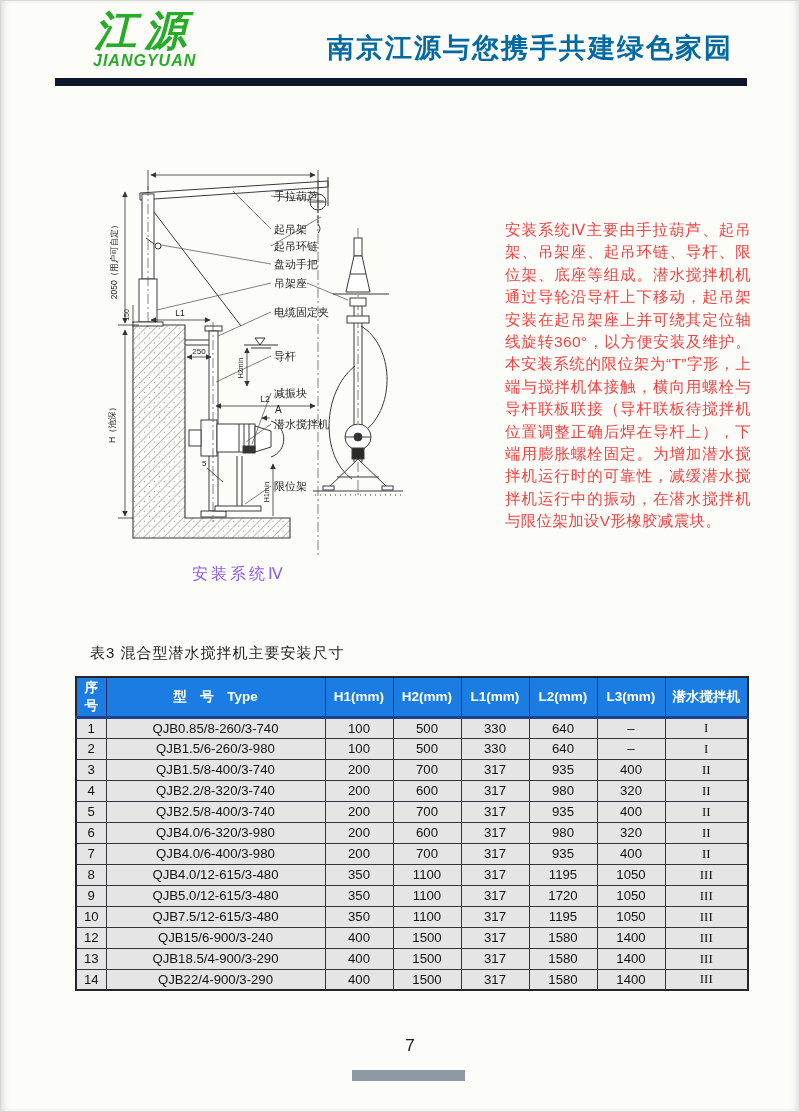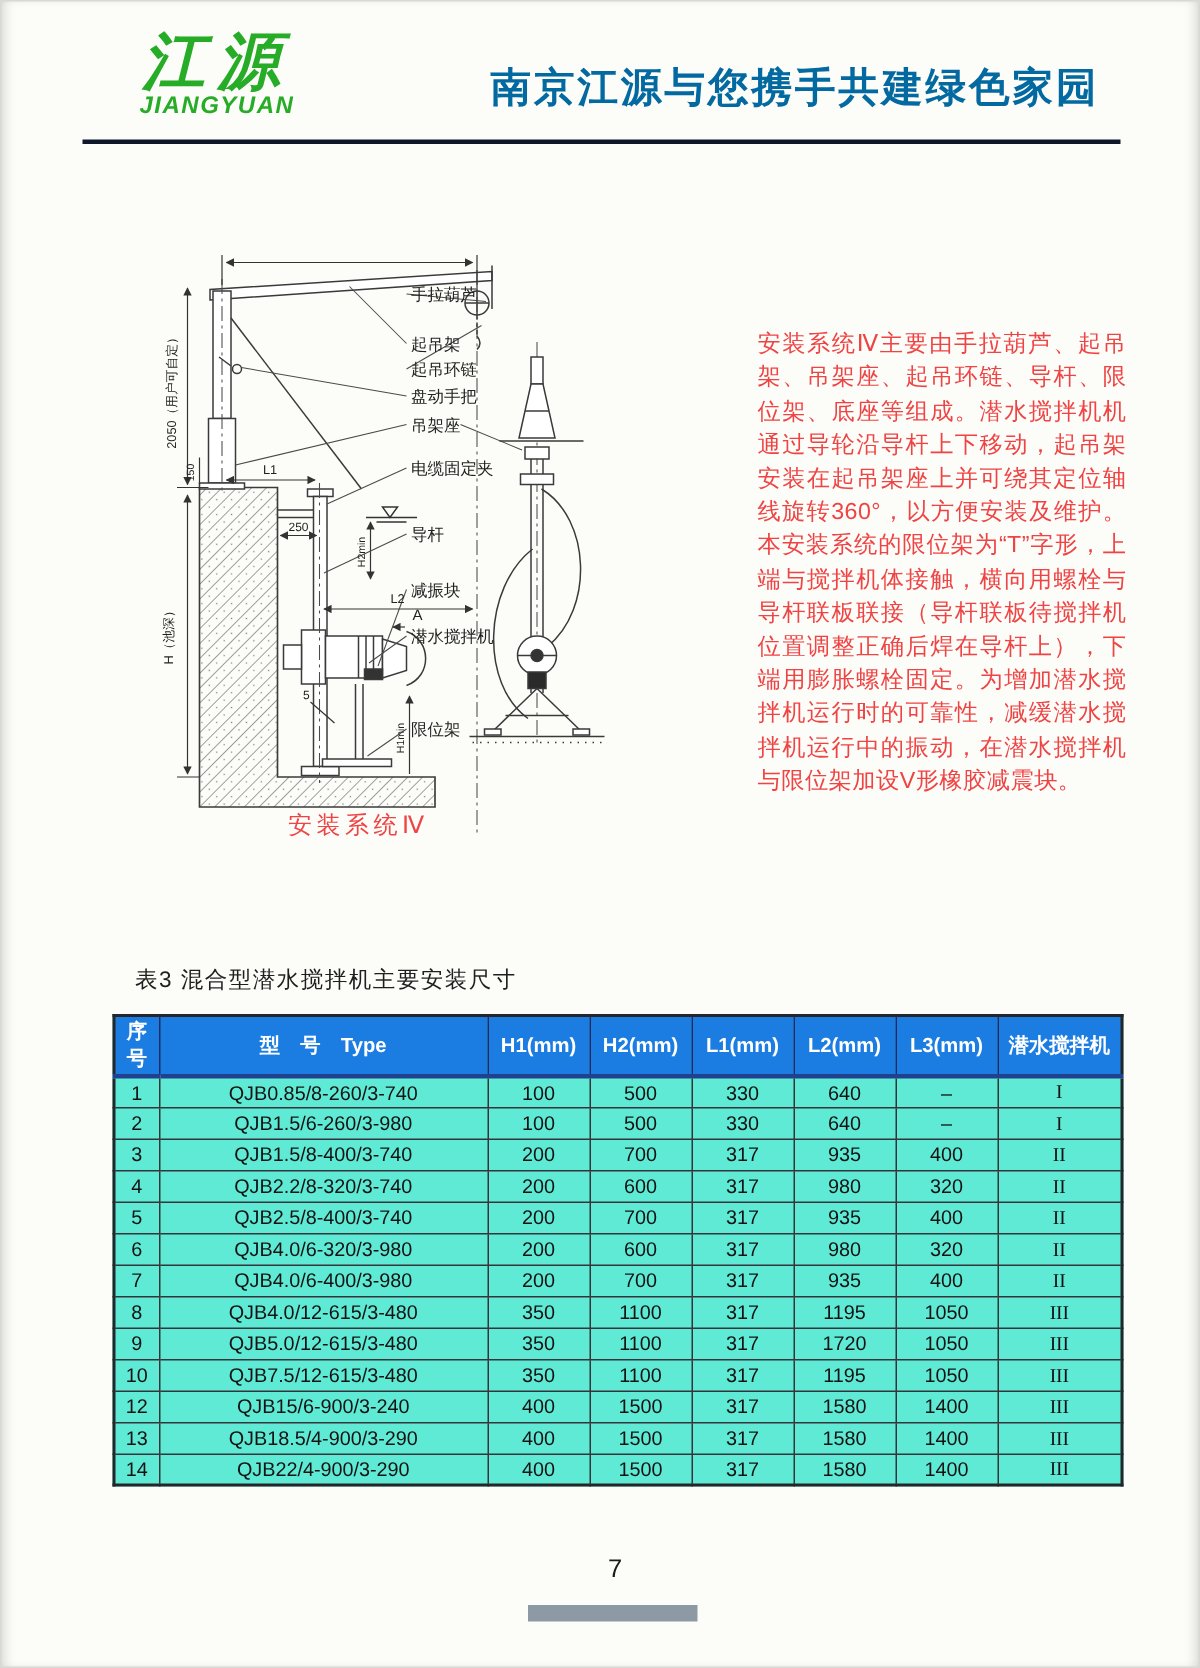--- a/index.html
+++ b/index.html
@@ -5,47 +5,47 @@
   * { margin:0; padding:0; box-sizing:border-box; }
   html,body { width:800px; height:1112px; }
   body { background:#e8e8e5; font-family:"Liberation Sans", sans-serif; }
   .page {
     position:relative; width:800px; height:1112px;
     background:#fcfcf9; overflow:hidden;
     box-shadow:inset 0 0 0 1px #d8d8d4, inset 6px 0 10px -6px #bbb, inset -6px 0 10px -6px #bbb;
   }
 
   
-  .header { position:absolute; left:55px; top:12px; width:692px; height:84px;
-            border-bottom:3px solid #0f172a; }
+  .header { position:absolute; left:55px; top:2px; width:692px; height:84px;
+            border-bottom:8px solid #0f172a; }
   .logo { position:absolute; left:38px; top:6px; text-align:center; color:#27ac27; }
   .logo-cn { font-family:"DejaVu Serif", serif; font-style:italic; font-weight:bold;
              font-size:42px; line-height:1.1; letter-spacing:8px; }
   .logo-en { font-family:Liberation Sans, sans-serif; font-style:italic; font-weight:bold;
              font-size:16px; letter-spacing:1px; margin-top:-2px; }
   .slogan { position:absolute; left:272px; top:28px; white-space:nowrap;
             font-family:"DejaVu Serif", serif; font-weight:bold;
             font-size:27px; letter-spacing:2px; color:#0369a1; }
 
   
   .diagram { position:absolute; left:95px; top:150px; width:400px; height:435px; }
   .diagram svg { width:100%; height:100%; }
   .diagram text { font-family:"Liberation Sans", sans-serif; fill:#222; }
-  .diagram-caption { position:absolute; left:192px; top:540px; font-size:16px;
-                     letter-spacing:3px; color:#ef4444;text-align:right; }
+  .diagram-caption { position:absolute; left:192px; top:564px; font-size:16px;
+                     letter-spacing:3px; color:#8b5cf6;text-align:right; }
   .description { position:absolute; left:505px; top:219px; width:246px;
                  font-size:15.5px; line-height:22.4px; letter-spacing:0.3px;
                  text-align:justify; color:#ef4444; }
 
   
   .table-title { position:absolute; left:90px; top:644px;
                  font-size:15px; font-weight:normal; color:#1f1f1f; letter-spacing:1px; }
   table.spec { position:absolute; left:75px; top:676px; width:672px;
                border-collapse:collapse; table-layout:fixed;
-               border:2px solid #26262a; background:#5eead4; }
+               border:2px solid #26262a; background:#e5e5e5; }
   table.spec th { background:#1b7ce1; color:#fff; font-size:13.5px; font-weight:bold;
                   height:40px; line-height:1.3; padding:1px 1px; text-align:center;
                   border:1px solid #1e2a66; border-bottom:3px solid #20418f; }
   table.spec td { border:1px solid #34343a; height:21px; padding:0 2px;
                   font-size:13.2px; text-align:center; color:#121212; }
   table.spec td:last-child { font-family:"Liberation Serif", serif; font-size:13px; }
 
   
   .page-number { position:absolute; left:355px; top:1036px; width:110px;
                  text-align:center; font-size:17px; color:#1a1a1a; }

